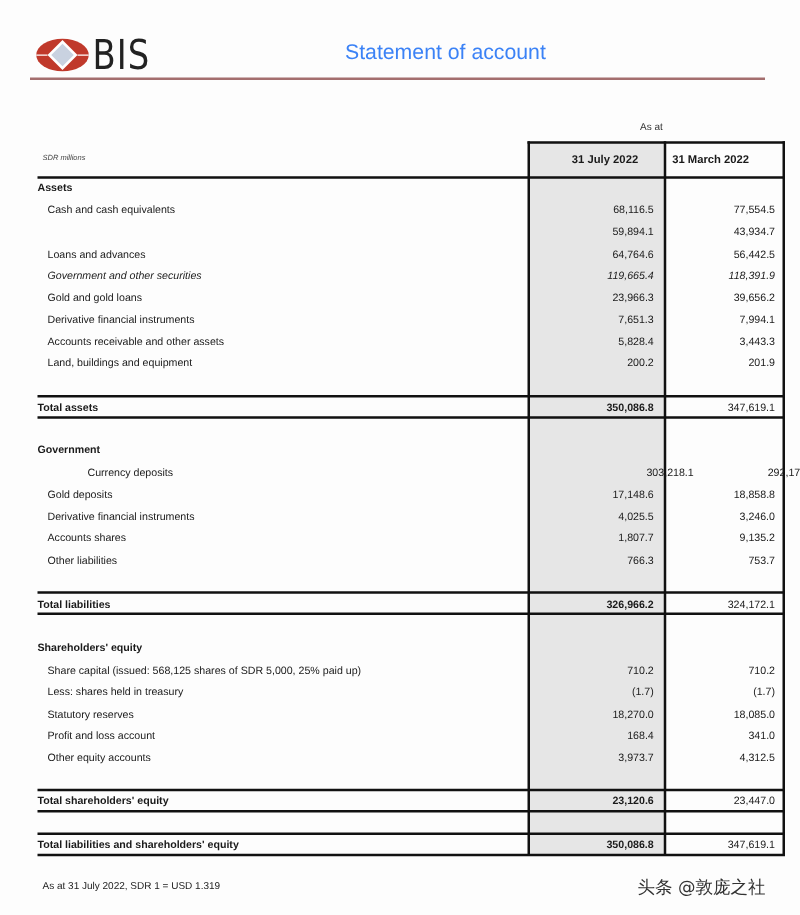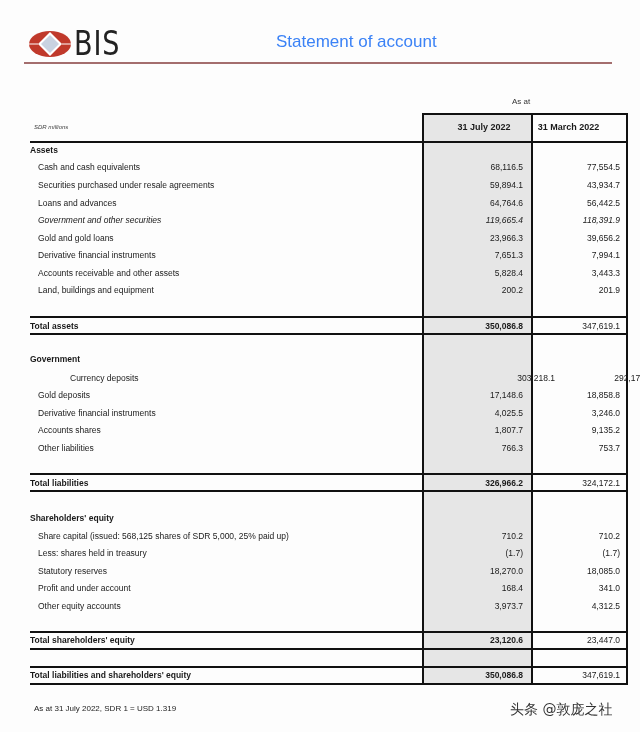--- a/index.html
+++ b/index.html
@@ -73,21 +73,20 @@
 
   <div class="row section" style="top:143px;">
     <span class="label">Assets</span>
   </div>
   <div class="row item" style="top:160px;">
     <span class="label">Cash and cash equivalents</span>
     <span class="v1">68,116.5</span>
     <span class="v2">77,554.5</span>
   </div>
   <div class="row item" style="top:178px;">
-    <span class="label">Securities purchased under resale agreements</span>
     <span class="v1">59,894.1</span>
     <span class="v2">43,934.7</span>
   </div>
   <div class="row item" style="top:196px;">
     <span class="label">Loans and advances</span>
     <span class="v1">64,764.6</span>
     <span class="v2">56,442.5</span>
   </div>
   <div class="row item" style="top:213px;font-style:italic;">
     <span class="label">Government and other securities</span>
@@ -166,21 +165,21 @@
     <span class="label">Less: shares held in treasury</span>
     <span class="v1">(1.7)</span>
     <span class="v2">(1.7)</span>
   </div>
   <div class="row item" style="top:564px;">
     <span class="label">Statutory reserves</span>
     <span class="v1">18,270.0</span>
     <span class="v2">18,085.0</span>
   </div>
   <div class="row item" style="top:581px;">
-    <span class="label">Profit and under account</span>
+    <span class="label">Profit and loss account</span>
     <span class="v1">168.4</span>
     <span class="v2">341.0</span>
   </div>
   <div class="row item" style="top:599px;">
     <span class="label">Other equity accounts</span>
     <span class="v1">3,973.7</span>
     <span class="v2">4,312.5</span>
   </div>
   <div class="row total" style="top:633px;">
     <span class="label">Total shareholders' equity</span>

